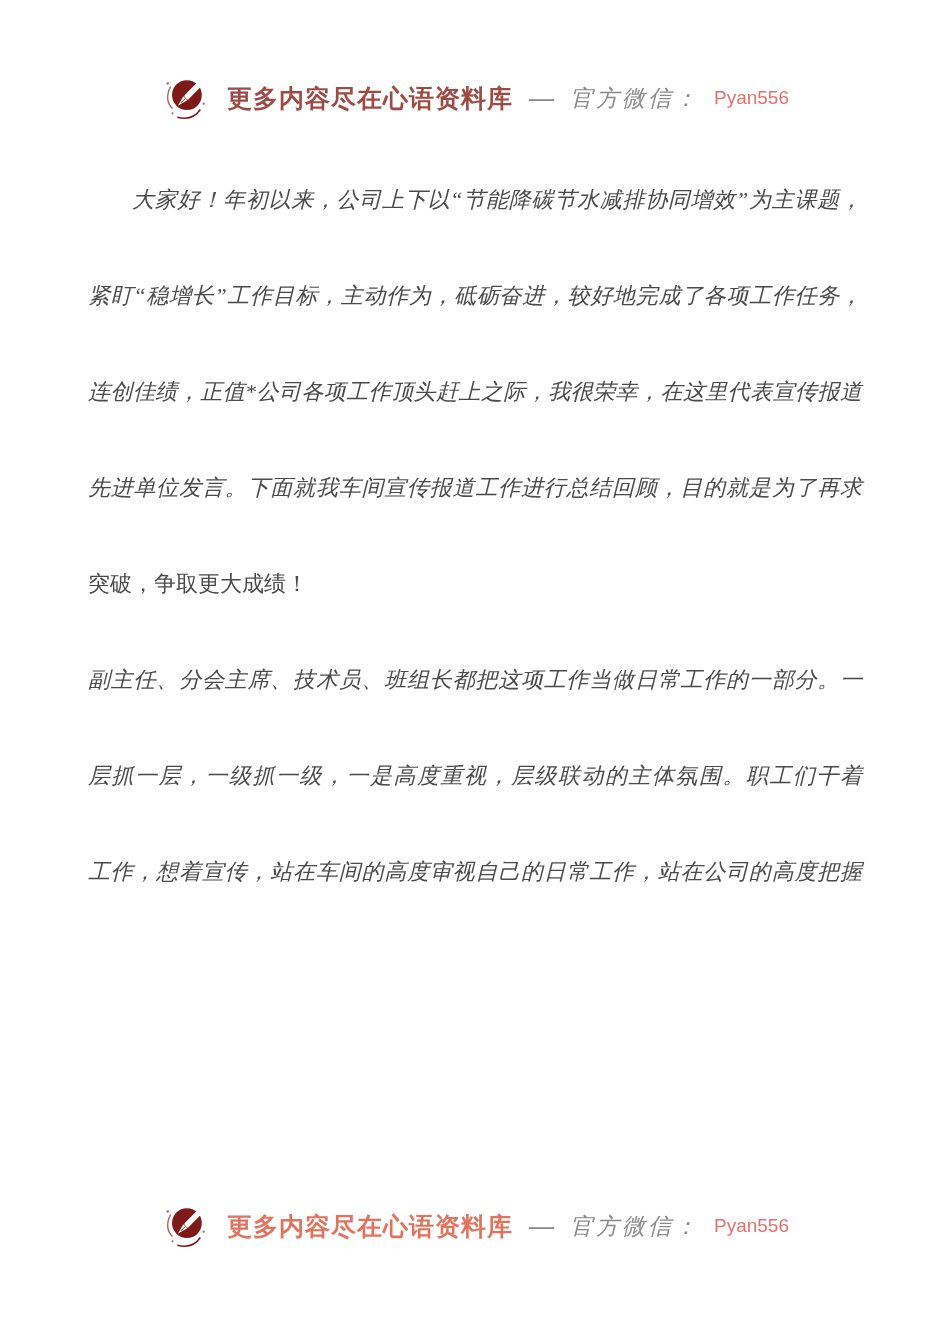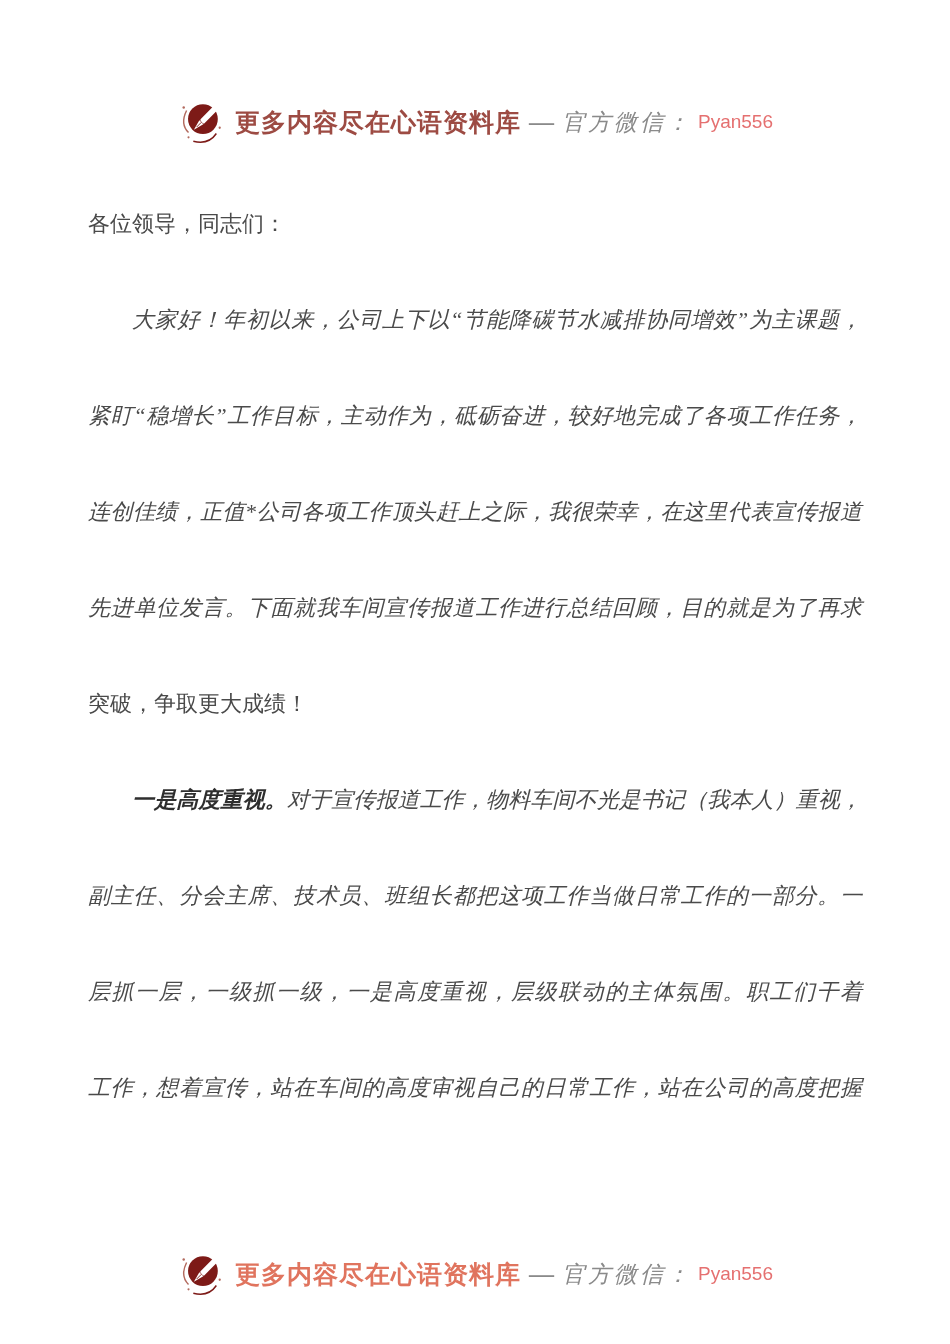--- a/index.html
+++ b/index.html
@@ -8,21 +8,21 @@
     background: #ffffff;
     font-family: "Liberation Serif", "DejaVu Serif", serif;
     position: relative;
     overflow: hidden;
   }
   .page { width: 950px; height: 1344px; position: relative; }
 
   
   .banner {
     display: flex; align-items: center; justify-content: center;
-    gap: 6px; width: 100%; margin-top: 24px;
+    gap: 14px; width: 100%;
   }
   .banner-top { padding-top: 74px; }
   .banner-bottom { position: absolute; top: 1202px; left: 0; }
   .logo { width: 48px; height: 48px; flex: 0 0 auto; margin-right: 4px; }
   .brand {
     font-size: 25px; font-weight: 700; letter-spacing: 1px;
     font-family: "Liberation Serif", "DejaVu Serif", serif;
   }
   .brand-dark  { color: var(--brand-dark); }
   .brand-coral { color: var(--brand-coral); }
@@ -76,27 +76,25 @@
       </svg>
     </span>
     <span class="brand brand-dark">更多内容尽在心语资料库</span>
     <span class="dash">—</span>
     <span class="wechat-label">官方微信：</span>
     <span class="wechat-id">Pyan556</span>
   </div>
 
 
   <div class="content" id="content">
-      <div class="line"><span>各位领导，同志们：</span></div>
       <div class="line justify indent"><span>大家好！年初以来，公司上下以“节能降碳节水减排协同增效”为主课题，</span></div>
       <div class="line justify"><span>紧盯“稳增长”工作目标，主动作为，砥砺奋进，较好地完成了各项工作任务，</span></div>
       <div class="line justify"><span>连创佳绩，正值*公司各项工作顶头赶上之际，我很荣幸，在这里代表宣传报道</span></div>
       <div class="line justify"><span>先进单位发言。下面就我车间宣传报道工作进行总结回顾，目的就是为了再求</span></div>
       <div class="line"><span>突破，争取更大成绩！</span></div>
-      <div class="line justify indent"><span class="bold">一是高度重视。</span><span>对于宣传报道工作，物料车间不光是书记（我本人）重视，</span></div>
       <div class="line justify"><span>副主任、分会主席、技术员、班组长都把这项工作当做日常工作的一部分。一</span></div>
       <div class="line justify"><span>层抓一层，一级抓一级，一是高度重视，层级联动的主体氛围。职工们干着</span></div>
       <div class="line justify"><span>工作，想着宣传，站在车间的高度审视自己的日常工作，站在公司的高度把握</span></div>
     </div>
 
   <div class="banner banner-bottom">
     <span class="logo">
       <svg viewBox="0 0 50 50" width="48" height="48">
         <circle cx="27" cy="22" r="15.5" style="fill: var(--logo-red);"></circle>
         <g transform="rotate(45 25 25)">

